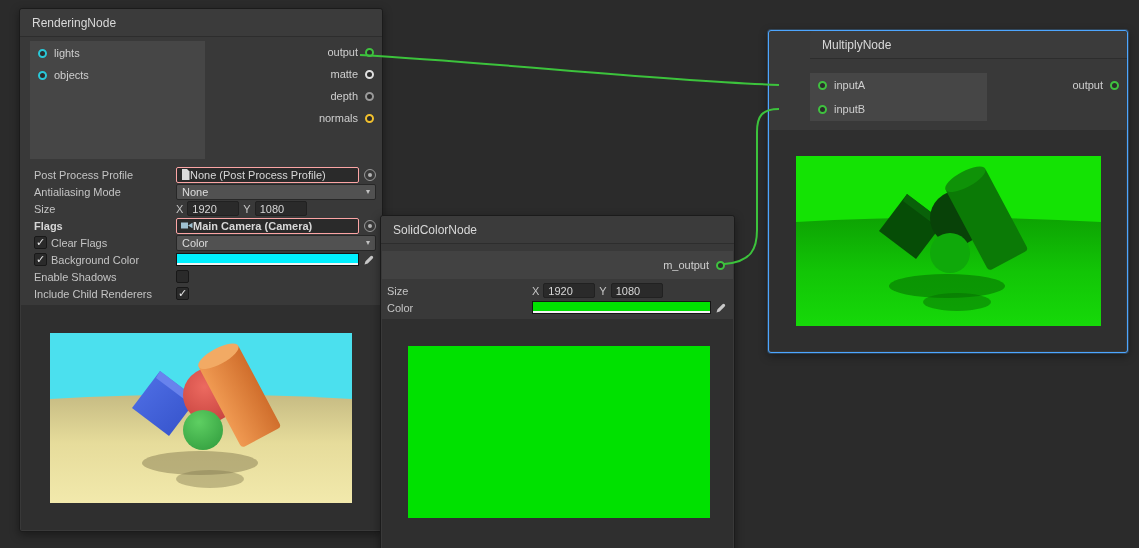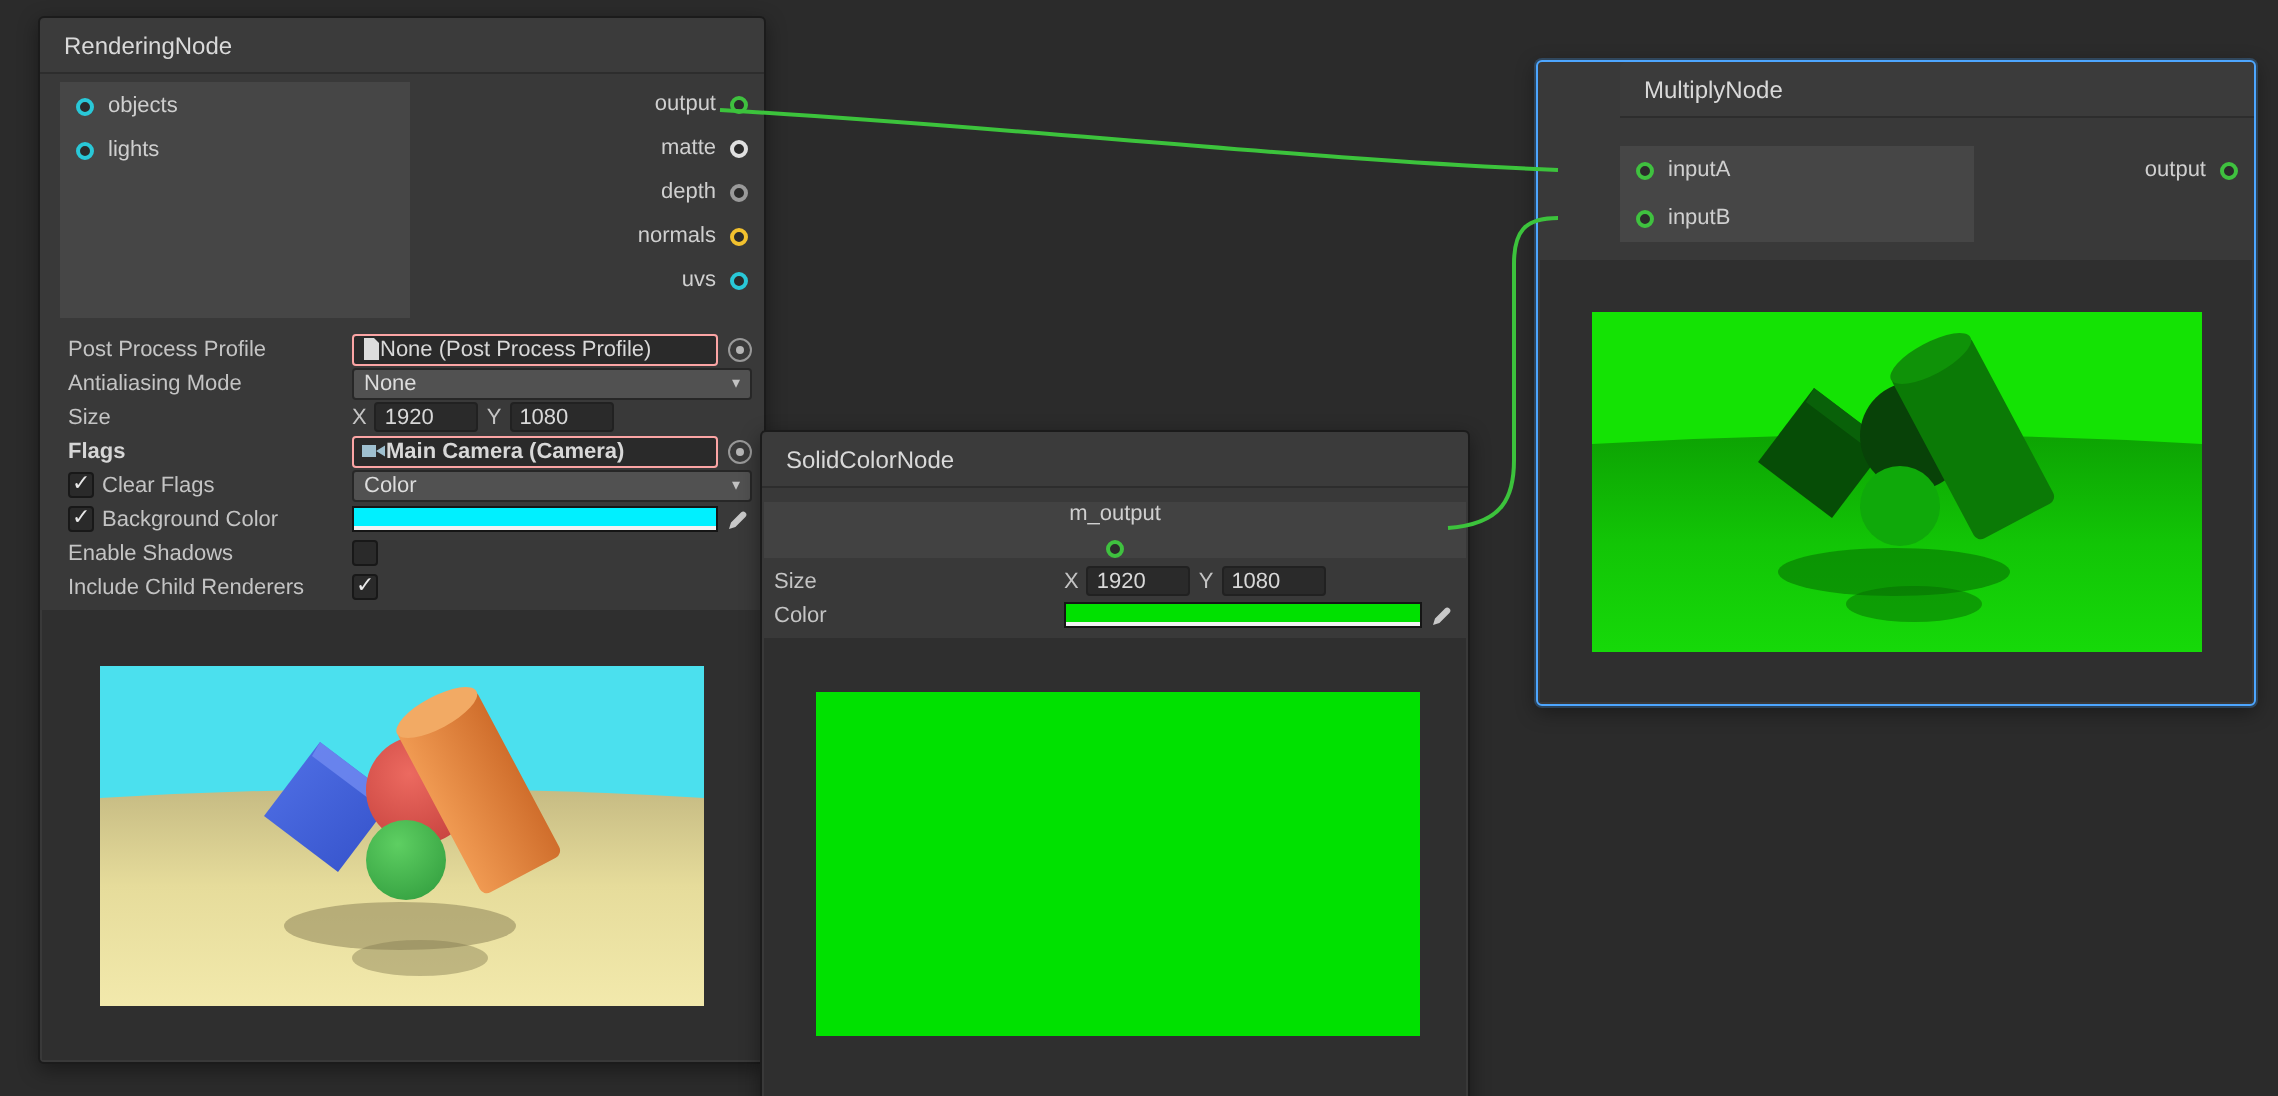--- a/index.html
+++ b/index.html
@@ -98,21 +98,21 @@
   .preview-pane { position:absolute; left:1px; right:1px; bottom:1px; background:#2f2f2f; display:flex; justify-content:center; align-items:flex-start; overflow:hidden; }
   #rendering-node .preview-pane { top:296px; }
   .preview-img { display:block; }
 
   
   #solidcolor-node { left:380px; top:215px; width:355px; height:400px; }
   .sc-output-row {
     position:absolute; left:1px; right:1px; top:35px; height:28px;
     background:#424242;
     display:flex; align-items:center; justify-content:flex-end; gap:7px;
-    padding:0 8px; color:#cfcfcf;flex-direction:column;
+    padding:0 8px; color:#cfcfcf;
   }
   .sc-props { position:absolute; left:6px; right:6px; top:66px; }
   .sc-props .plab { width:141px; }
   #solidcolor-node .preview-pane { top:103px; justify-content:flex-start; }
   #solidcolor-node .solid-preview { margin:27px 0 0 26px; width:302px; height:172px; }
 
   
   #multiply-node { left:768px; top:30px; width:360px; height:323px;padding-left:41px; }
   .mn-ports { position:relative; height:62px; }
   .mn-inputs-panel { position:absolute; left:0; top:14px; width:177px; height:48px; background:#464646; padding:0; }
@@ -129,47 +129,43 @@
 
 <div id="canvas">
 
   <div class="node" id="rendering-node">
     <div class="node-header">RenderingNode</div>
 
     <div class="rn-ports">
       <div class="rn-inputs-panel">
         <div class="port-row">
           <span class="dot cyan"></span>
-          <span>objects</span>
+          <span>lights</span>
         </div>
         <div class="port-row">
           <span class="dot cyan"></span>
-          <span>lights</span>
+          <span>objects</span>
         </div>
       </div>
       <div class="rn-outputs">
         <div class="port-row out">
           <span>output</span>
           <span class="dot green"></span>
         </div>
         <div class="port-row out">
           <span>matte</span>
           <span class="dot white"></span>
         </div>
         <div class="port-row out">
           <span>depth</span>
           <span class="dot gray"></span>
         </div>
         <div class="port-row out">
           <span>normals</span>
           <span class="dot yellow"></span>
-        </div>
-        <div class="port-row out">
-          <span>uvs</span>
-          <span class="dot cyan"></span>
         </div>
       </div>
     </div>
 
     <div class="props">
 
       <div class="prow">
         <span class="plab">Post Process Profile</span>
         <div class="ctrl">
           <div class="objfield">

